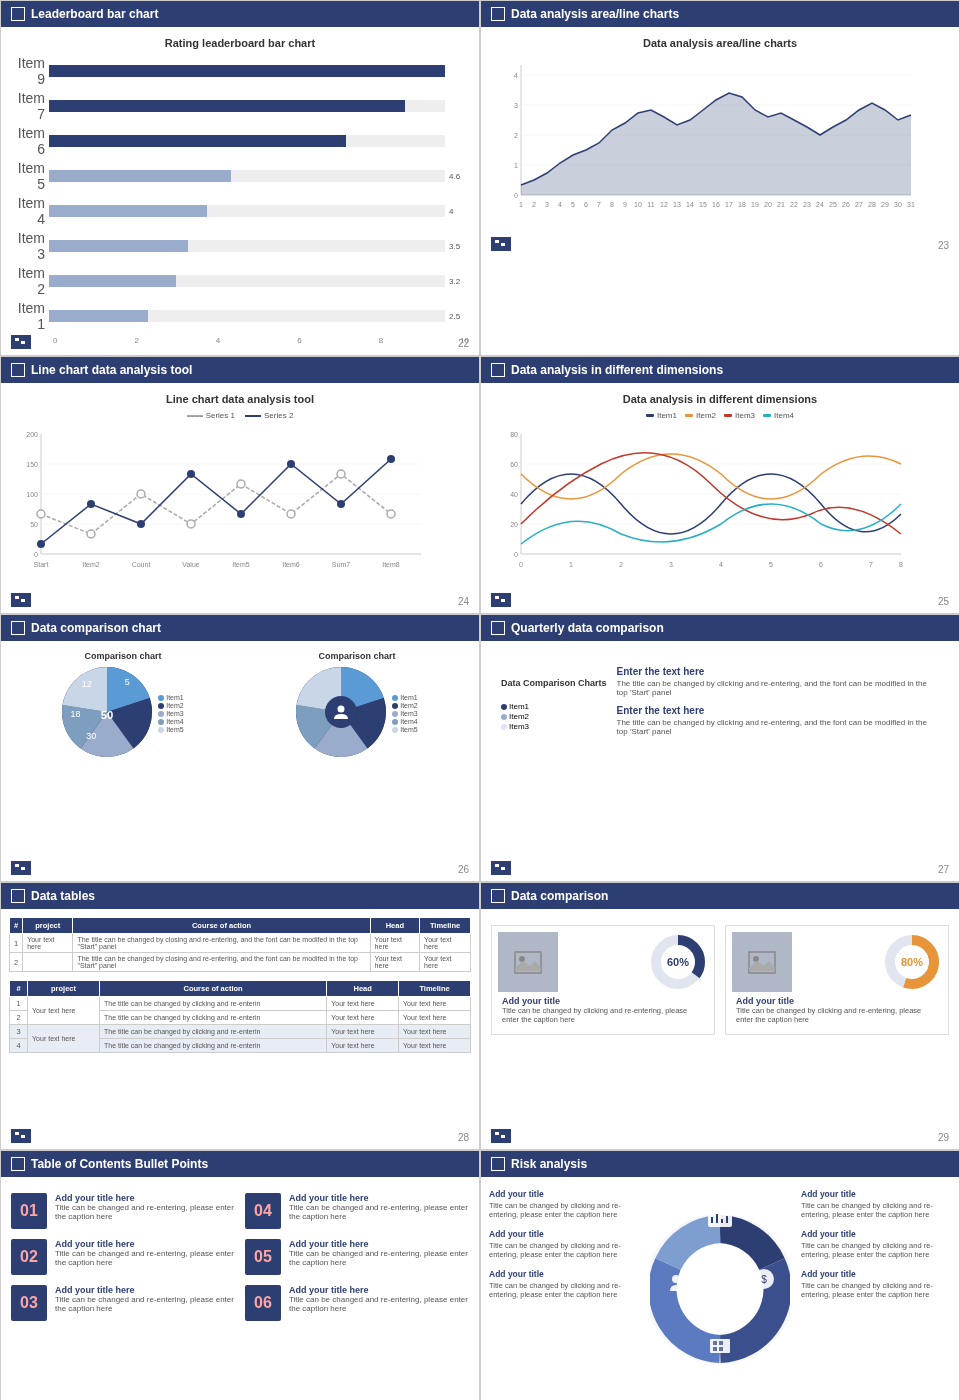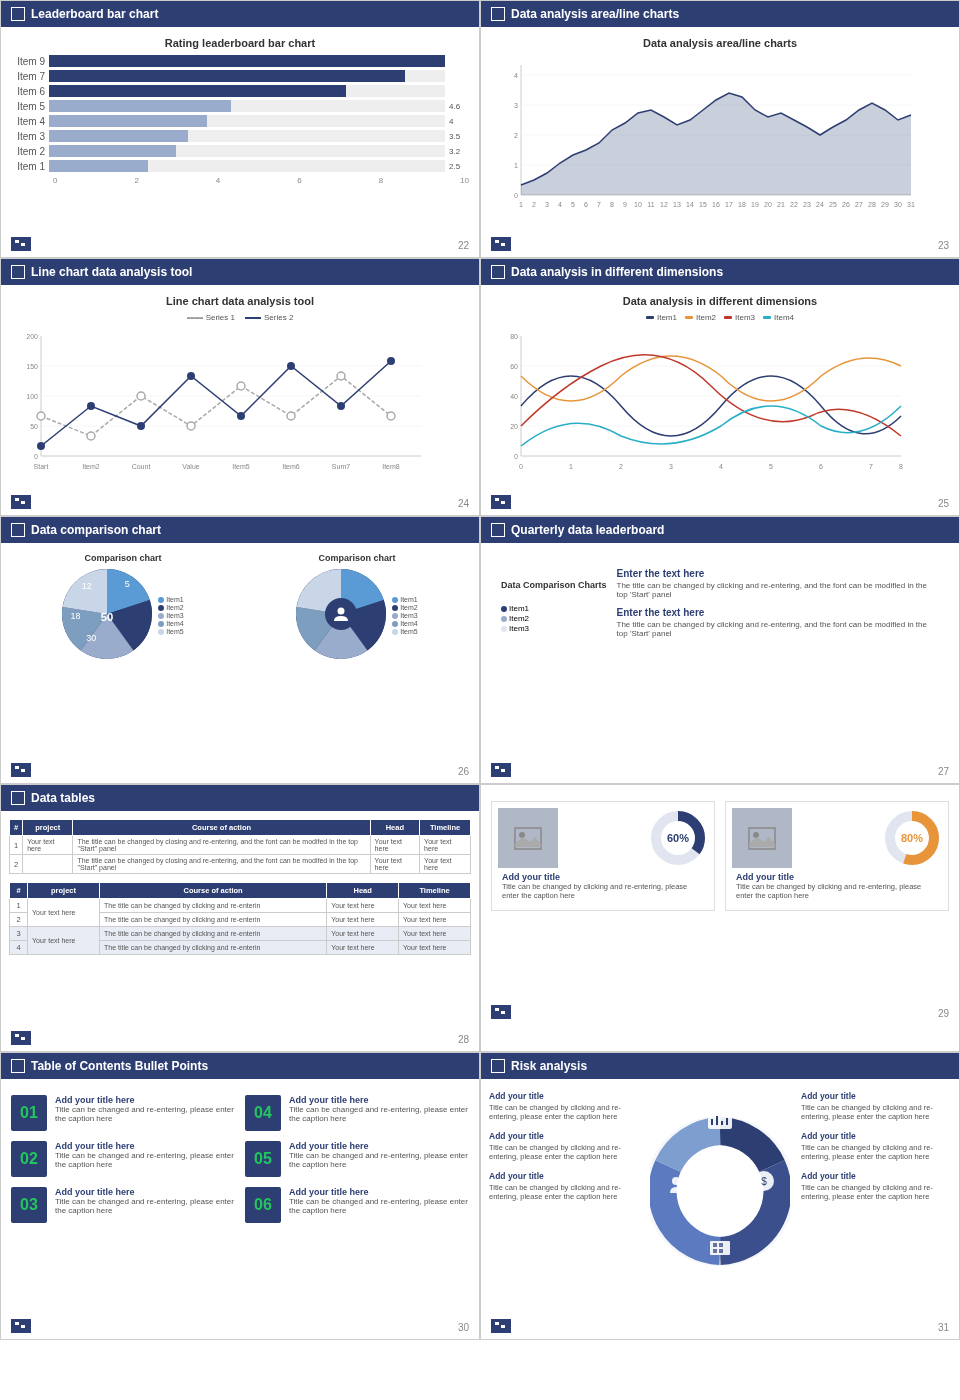--- a/index.html
+++ b/index.html
@@ -48,21 +48,21 @@
       text-align: center;
       font-size: 11px;
       color: #333;
       margin-bottom: 6px;
       font-weight: 600;
     }
 
     
     .bar-chart { width: 100%; }
     .bar-row { display: flex; align-items: center; margin-bottom: 3px; }
-    .bar-label { width: 38px; font-size: 10px; color: #555; text-align: right; padding-right: 4px; flex-shrink: 0; }
+    .bar-label { width: 38px; font-size: 14px; color: #555; text-align: right; padding-right: 4px; flex-shrink: 0; }
     .bar-track { flex: 1; background: #eee; height: 12px; position: relative; }
     .bar-fill { height: 100%; background: #2d3e73; }
     .bar-fill.gray { background: #9aaccc; }
     .bar-val { font-size: 8px; color: #555; margin-left: 4px; width: 20px; }
     .bar-x-axis { display: flex; justify-content: space-between; font-size: 8px; color: #888; margin-top: 4px; padding-left: 42px; }
 
     
     .legend-row { display: flex; justify-content: center; gap: 8px; margin-bottom: 4px; }
     .legend-item { display: flex; align-items: center; gap: 3px; font-size: 8px; color: #555; }
     .legend-dot { width: 8px; height: 3px; border-radius: 1px; }
@@ -95,21 +95,21 @@
     .dc-card-inner { display: flex; gap: 0; justify-content: space-between; }
     .dc-img { background: #b0b8c8; width: 60px; height: 60px; display: flex; align-items: center; justify-content: center; flex-shrink: 0; }
     .dc-pct { width: 60px; height: 60px; display: flex; align-items: center; justify-content: center; flex-shrink: 0; }
     .dc-text { text-align: left; padding: 4px; }
     .dc-title { font-weight: bold; font-size: 9px; color: #2d3e73; }
     .dc-sub { font-size: 7.5px; color: #555; }
 
     
     .toc-grid { display: grid; grid-template-columns: 1fr 1fr; gap: 10px; }
     .toc-item { display: flex; align-items: flex-start; gap: 8px; }
-    .toc-num { background: #2d3e73; color: #22c55e; font-size: 16px; font-weight: bold; width: 36px; height: 36px; display: flex; align-items: center; justify-content: center; flex-shrink: 0; border-radius: 2px; }
+    .toc-num { background: #2d3e73; color: #fca5a5; font-size: 16px; font-weight: bold; width: 36px; height: 36px; display: flex; align-items: center; justify-content: center; flex-shrink: 0; border-radius: 2px; }
     .toc-content { font-size: 8px; }
     .toc-title { font-weight: bold; color: #2d3e73; font-size: 9px; }
     .toc-sub { color: #555; }
 
     
     .risk-grid { display: grid; grid-template-columns: 1fr 1fr 1fr; gap: 6px; align-items: start; }
     .risk-item { font-size: 7.5px; color: #555; }
     .risk-title { font-weight: bold; color: #2d3e73; font-size: 8.5px; margin-bottom: 2px; }
     .risk-center { display: flex; align-items: center; justify-content: center; }
 
@@ -461,21 +461,21 @@
             <rect x="7" y="4" width="4" height="3" fill="#fff"></rect>
           </svg>
       </div>
       <span class="panel-num">26</span>
     </div>
   </div>
 
   <div class="panel">
     <div class="panel-header">
       <span class="panel-header-icon"></span>
-      <span>Quarterly data leaderboard</span>
+      <span>Quarterly data comparison</span>
     </div>
     <div class="panel-body" style="min-height:240px;">
       <div class="quarterly-body">
         <div class="donut-wrap">
           <div class="chart-title" style="font-size:9px; margin-bottom:8px;">Data Comparison Charts</div>
           <div style="display:flex; align-items:center; gap:6px;">
 
             <div class="donut-legend">
               <div class="pie-leg-row">
                   <span class="pie-leg-dot" style="background:#2d3e73"></span>
@@ -587,20 +587,24 @@
         <svg width="14" height="10">
             <rect x="1" y="1" width="4" height="3" fill="#fff"></rect>
             <rect x="7" y="4" width="4" height="3" fill="#fff"></rect>
           </svg>
       </div>
       <span class="panel-num">28</span>
     </div>
   </div>
 
   <div class="panel">
+    <div class="panel-header">
+      <span class="panel-header-icon"></span>
+      <span>Data comparison</span>
+    </div>
     <div class="panel-body" style="min-height:240px; padding:16px 10px;">
       <div class="dc-grid">
 
         <div class="dc-card">
           <div class="dc-card-inner">
             <div class="dc-img">
               <svg width="30" height="25" viewBox="0 0 30 25">
                 <rect x="2" y="2" width="26" height="21" fill="none" stroke="#888" stroke-width="1.5"></rect>
                 <circle cx="9" cy="9" r="3" fill="#888"></circle>
                 <path d="M2,18 L10,11 L17,16 L22,11 L28,18 L28,21 L2,21 Z" fill="#aaa"></path>

